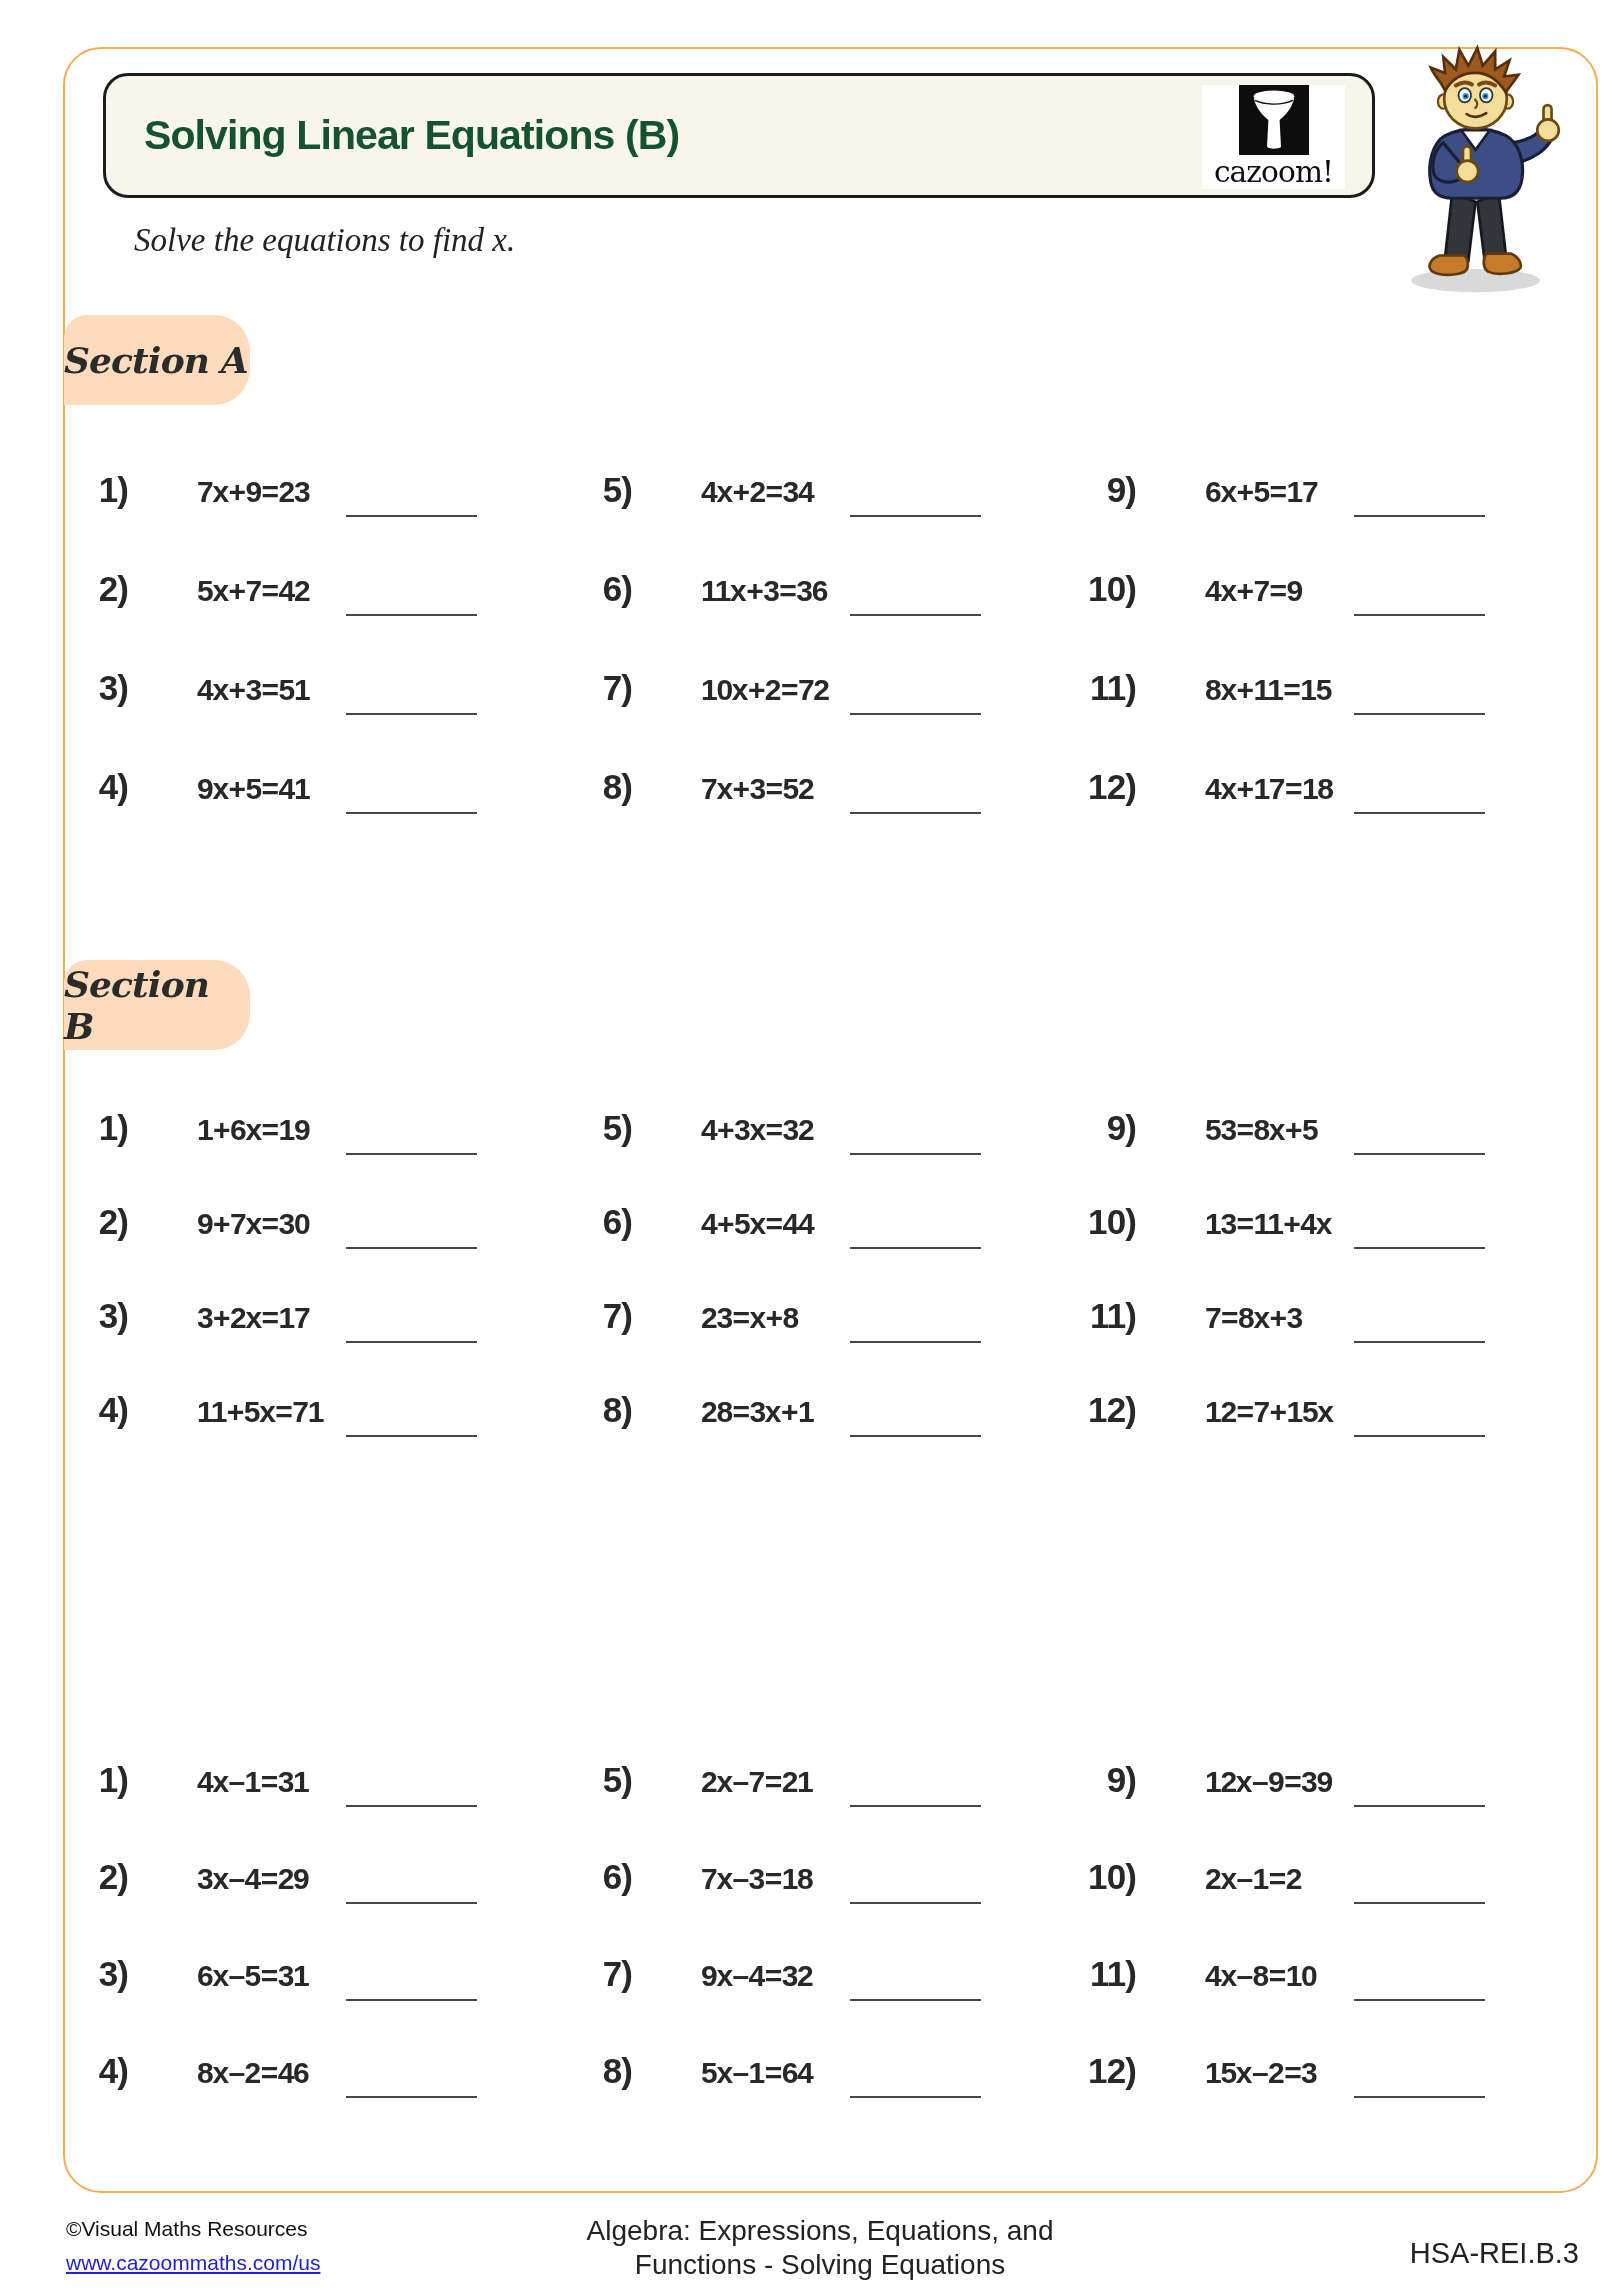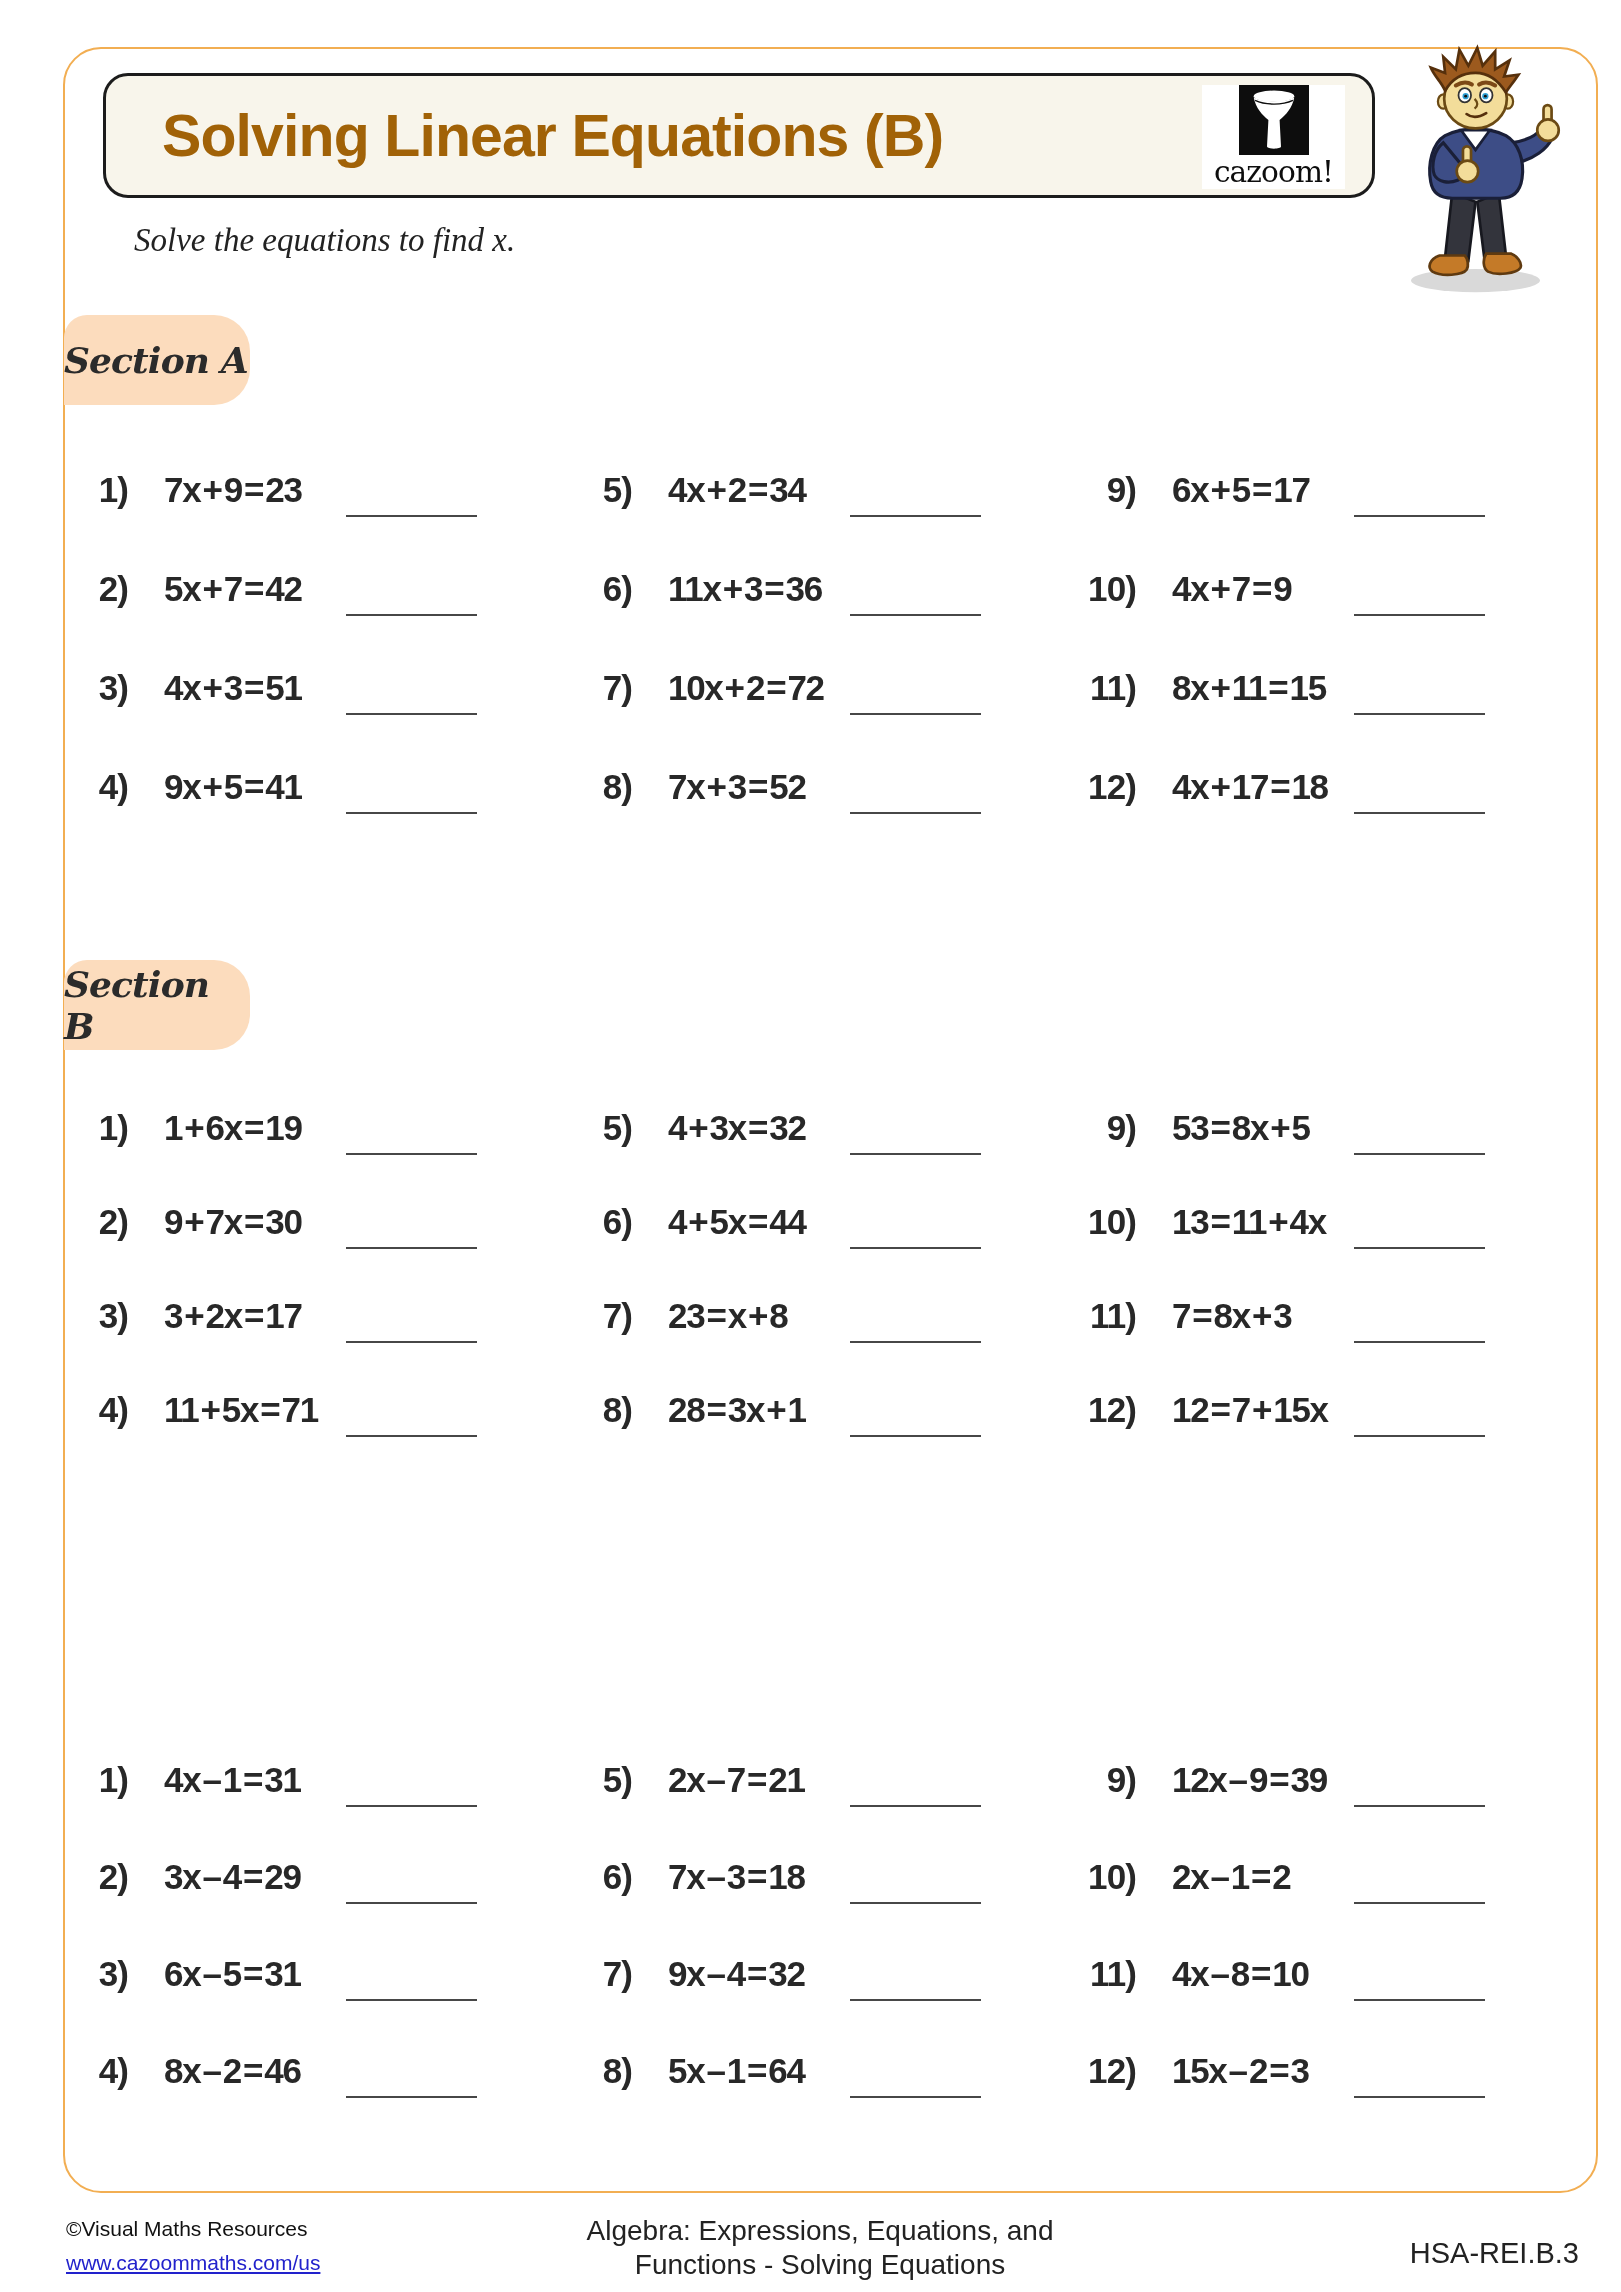--- a/index.html
+++ b/index.html
@@ -27,22 +27,22 @@
   }
   
   .title-box{
     position:absolute;left:103px;top:73px;width:1272px;height:125px;
     background:var(--title-box-bg);
     border:3.6px solid #1c1c1c;
     border-radius:25px;
     display:flex;align-items:center;
   }
   .page-title{
-    font-size:59px;font-weight:bold;letter-spacing:-0.9px;
-    padding-left:56px;color:#a16207;
+    font-size:41px;font-weight:bold;letter-spacing:-0.9px;
+    padding-left:38px;color:#14532d;
     font-family:"Liberation Sans",sans-serif;
   }
   .logo-card{
     position:absolute;right:27px;top:9px;width:143px;height:104px;
     background:#ffffff;
     display:flex;flex-direction:column;align-items:center;justify-content:flex-start;
   }
   .logo-card svg{width:70px;height:70px;}
   .logo-text{
     font-family:"DejaVu Serif",serif;font-weight:normal;
@@ -81,22 +81,22 @@
   .grid-a{top:470px;grid-template-rows:repeat(4,99px);}
   .grid-b{top:1108px;grid-template-rows:repeat(4,94px);}
   .grid-c{top:1760px;grid-template-rows:repeat(4,97px);}
   .problem{position:relative;}
   .problem-line{display:flex;align-items:baseline;line-height:1.15;}
   .problem-num{
     width:64px;text-align:right;margin-right:36px;flex:0 0 64px;
     font-size:35px;font-weight:bold;letter-spacing:-0.9px;color:#282828;
   }
   .problem-eq{
-    font-size:35px;font-weight:bold;color:#282828;
-    letter-spacing:-1.3px;word-spacing:-6.3px;white-space:nowrap;
+    font-size:30px;font-weight:bold;color:#282828;
+    letter-spacing:-1.3px;word-spacing:-6.3px;white-space:nowrap;margin-left:33px;
   }
   .answer-line{
     position:absolute;left:56%;width:26%;top:45px;height:0;
     border-bottom:2.7px solid var(--answer-line);
   }
   
   .footer-left{position:absolute;left:66px;top:2212px;font-size:21px;line-height:34px;color:#111;}
   .footer-link{color:var(--link-blue);text-decoration:underline;cursor:pointer;}
   .footer-center{
     position:absolute;left:64px;top:2214px;width:1512px;

